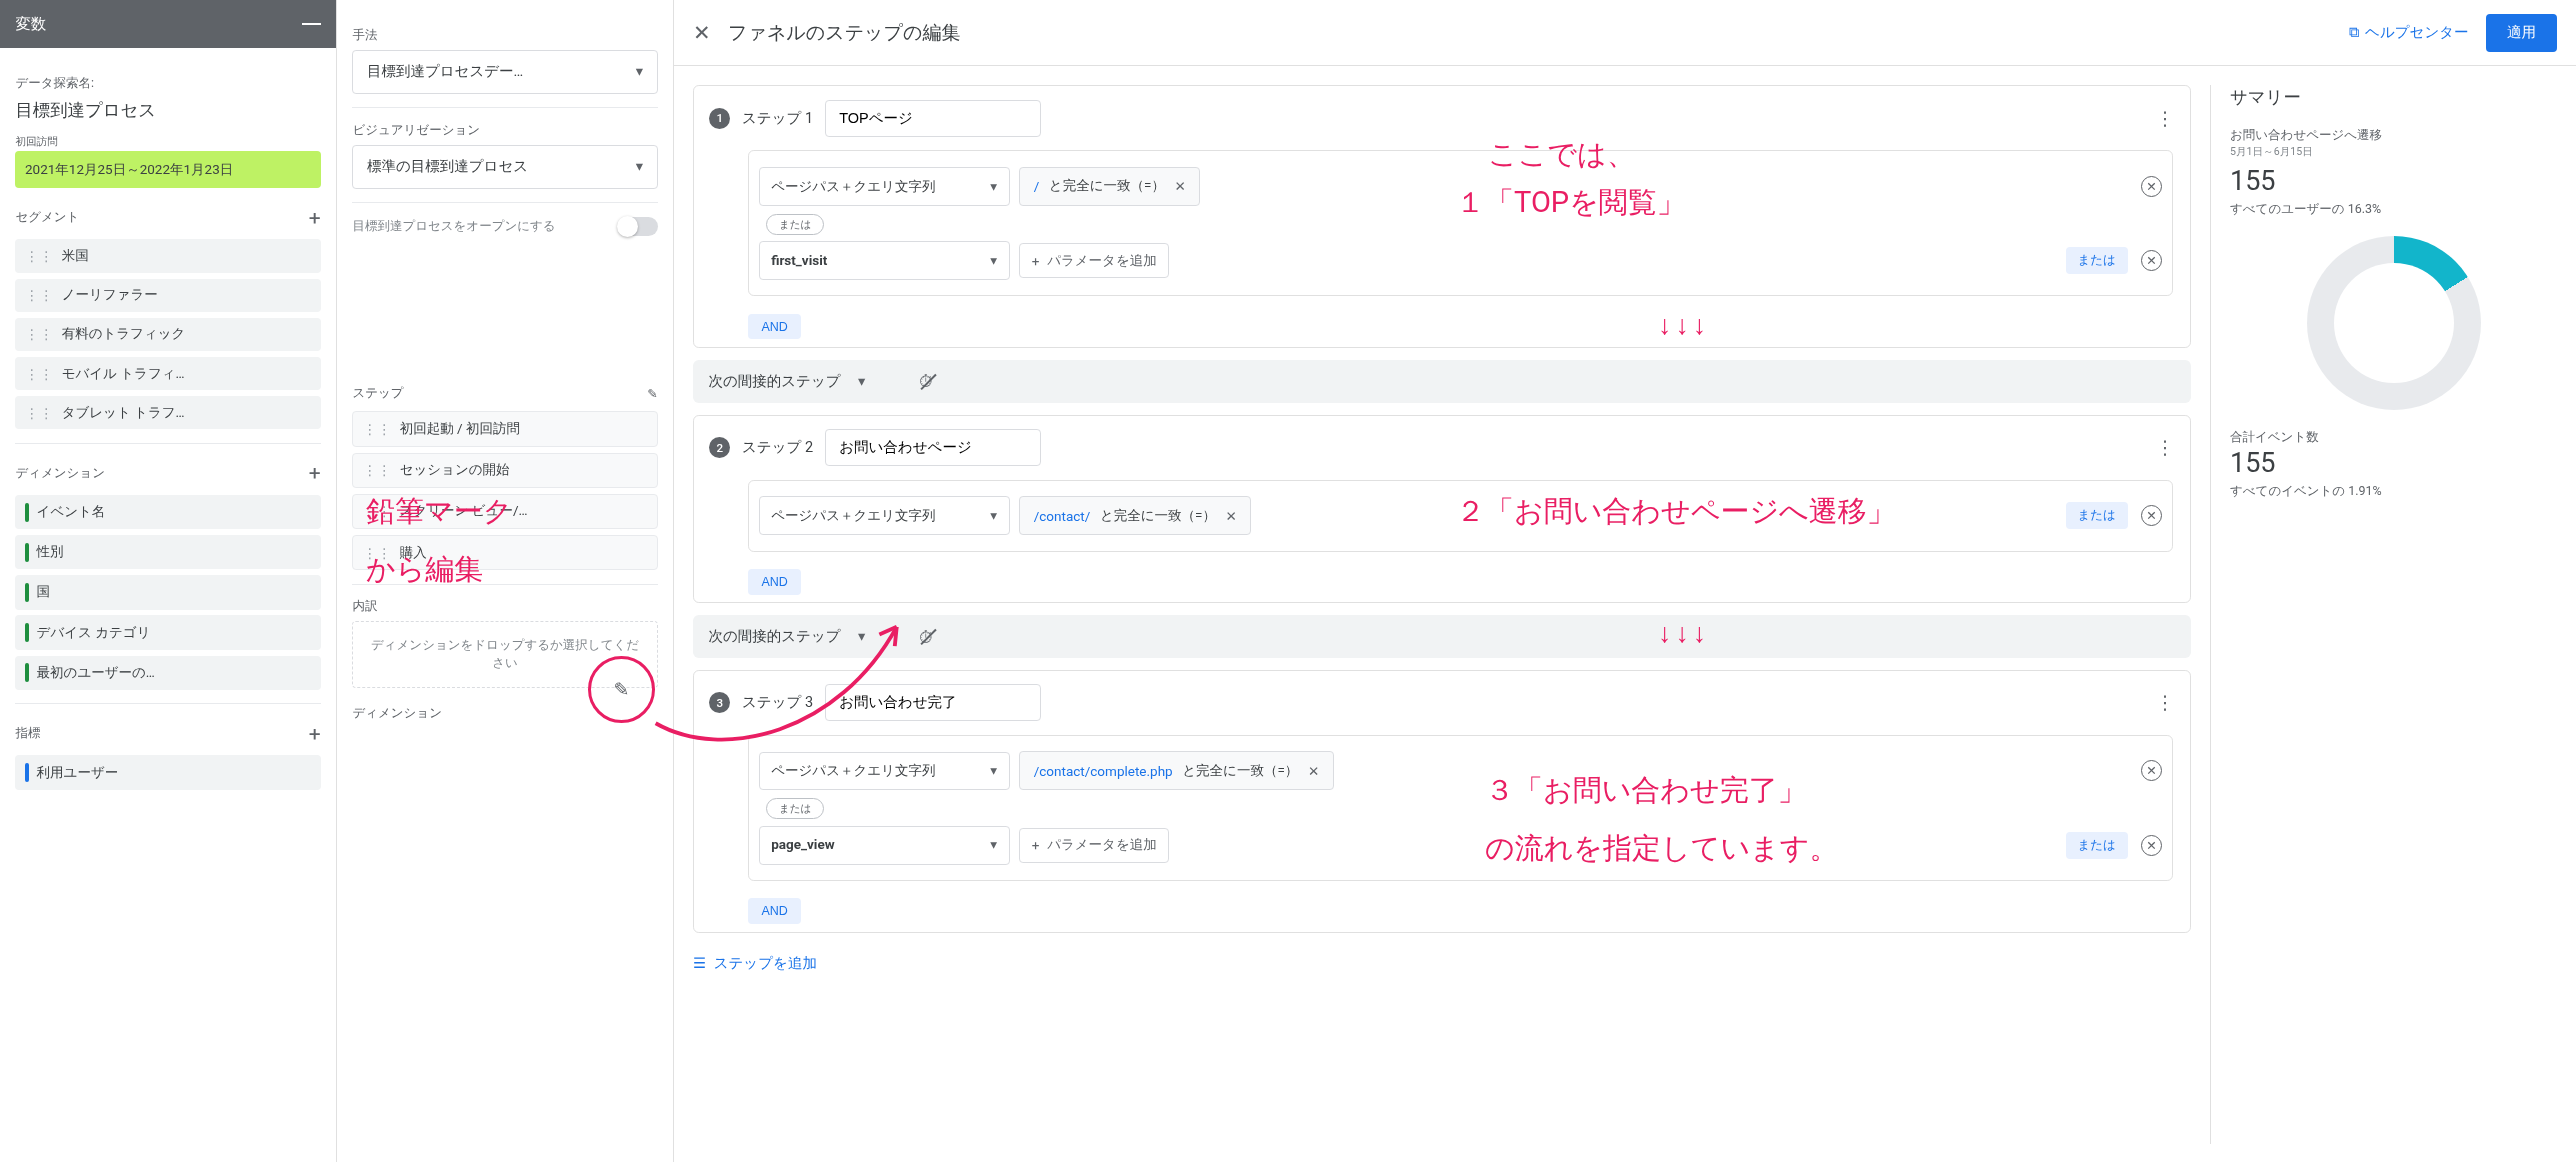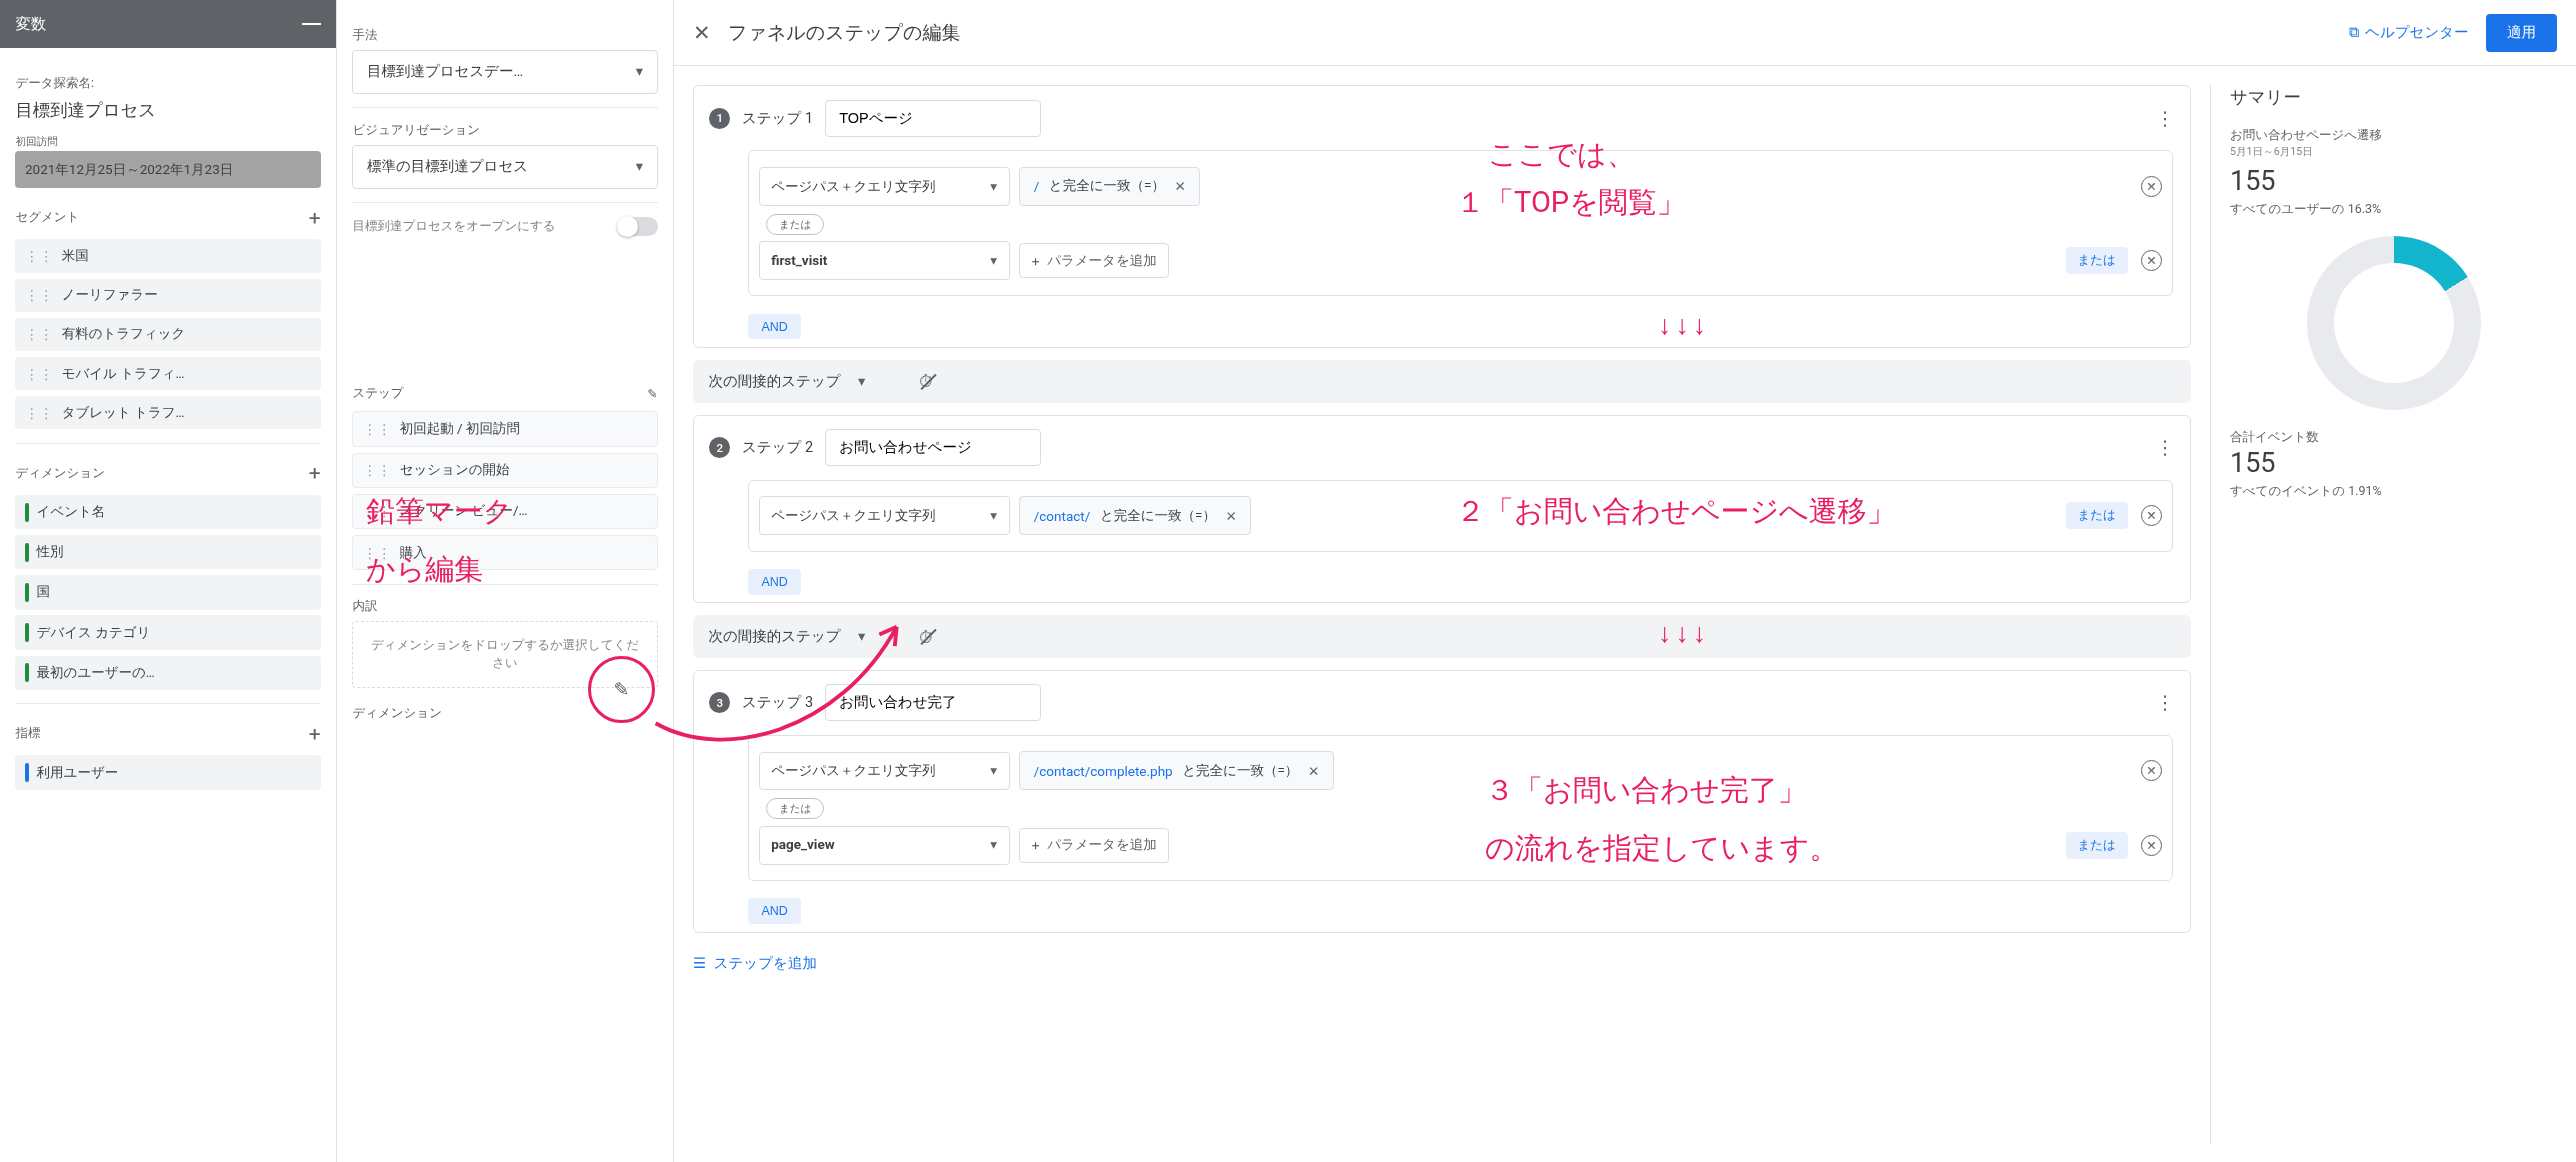--- a/index.html
+++ b/index.html
@@ -21,21 +21,21 @@
 .chip .bar { width: 3.9px; height: 19px; background: #1e8e3e; border-radius: 1.9px; }
 .chip .barb { width: 3.9px; height: 19px; background: #1a73e8; border-radius: 1.9px; }
 .select { border: 1px solid #dadce0; border-radius: 3.9px; padding: 11.6px 13.5px; display: flex; justify-content: space-between; align-items: center; font-size: 14.5px; margin-bottom: 9.6px; }
 .select .arrow { color: #5f6368; }
 .row-hdr { display: flex; justify-content: space-between; align-items: center; margin: 17.4px 0 9.6px; }
 .row-hdr .plus { font-size: 21px; color: #5f6368; }
 .toggle-row { display: flex; justify-content: space-between; align-items: center; margin: 9.6px 0 15.4px; color: #80868b; }
 .toggle { width: 39px; height: 19px; background: #dadce0; border-radius: 19px; position: relative; }
 .toggle::after { content: ""; position: absolute; width: 21px; height: 21px; background: #fff; border-radius: 50%; top: -1px; left: -1.9px; box-shadow: 0 1px 2.9px rgba(0,0,0,.3); }
 .divider { height: 1px; background: #e8eaed; margin: 13.5px 0; }
-.date-chip { background: #a3a3a3; padding: 9.6px; border-radius: 3.9px; font-size: 13.5px; }
+.date-chip { background: #bef264; padding: 9.6px; border-radius: 3.9px; font-size: 13.5px; }
 .custom-lbl { font-size: 10.6px; color: #5f6368; margin: 9.6px 0 1.9px; }
 .drop-zone { border: 1px dashed #dadce0; border-radius: 3.9px; padding: 13.5px; text-align: center; color: #80868b; font-size: 12.5px; line-height: 1.5; }
 
 
 .main { flex: 1; display: flex; flex-direction: column; }
 .topbar { display: flex; align-items: center; padding: 13.5px 19px; border-bottom: 1px solid #e0e0e0; gap: 17.4px; }
 .close-x { font-size: 21px; color: #5f6368; }
 .topbar-title { font-size: 19px; color: #3c4043; flex: 1; }
 .help-link { color: #1a73e8; display: flex; align-items: center; gap: 5.8px; font-size: 14.5px; }
 .apply-btn { background: #1a73e8; color: #fff; border: none; padding: 9.6px 21px; border-radius: 3.9px; font-size: 14.5px; }

